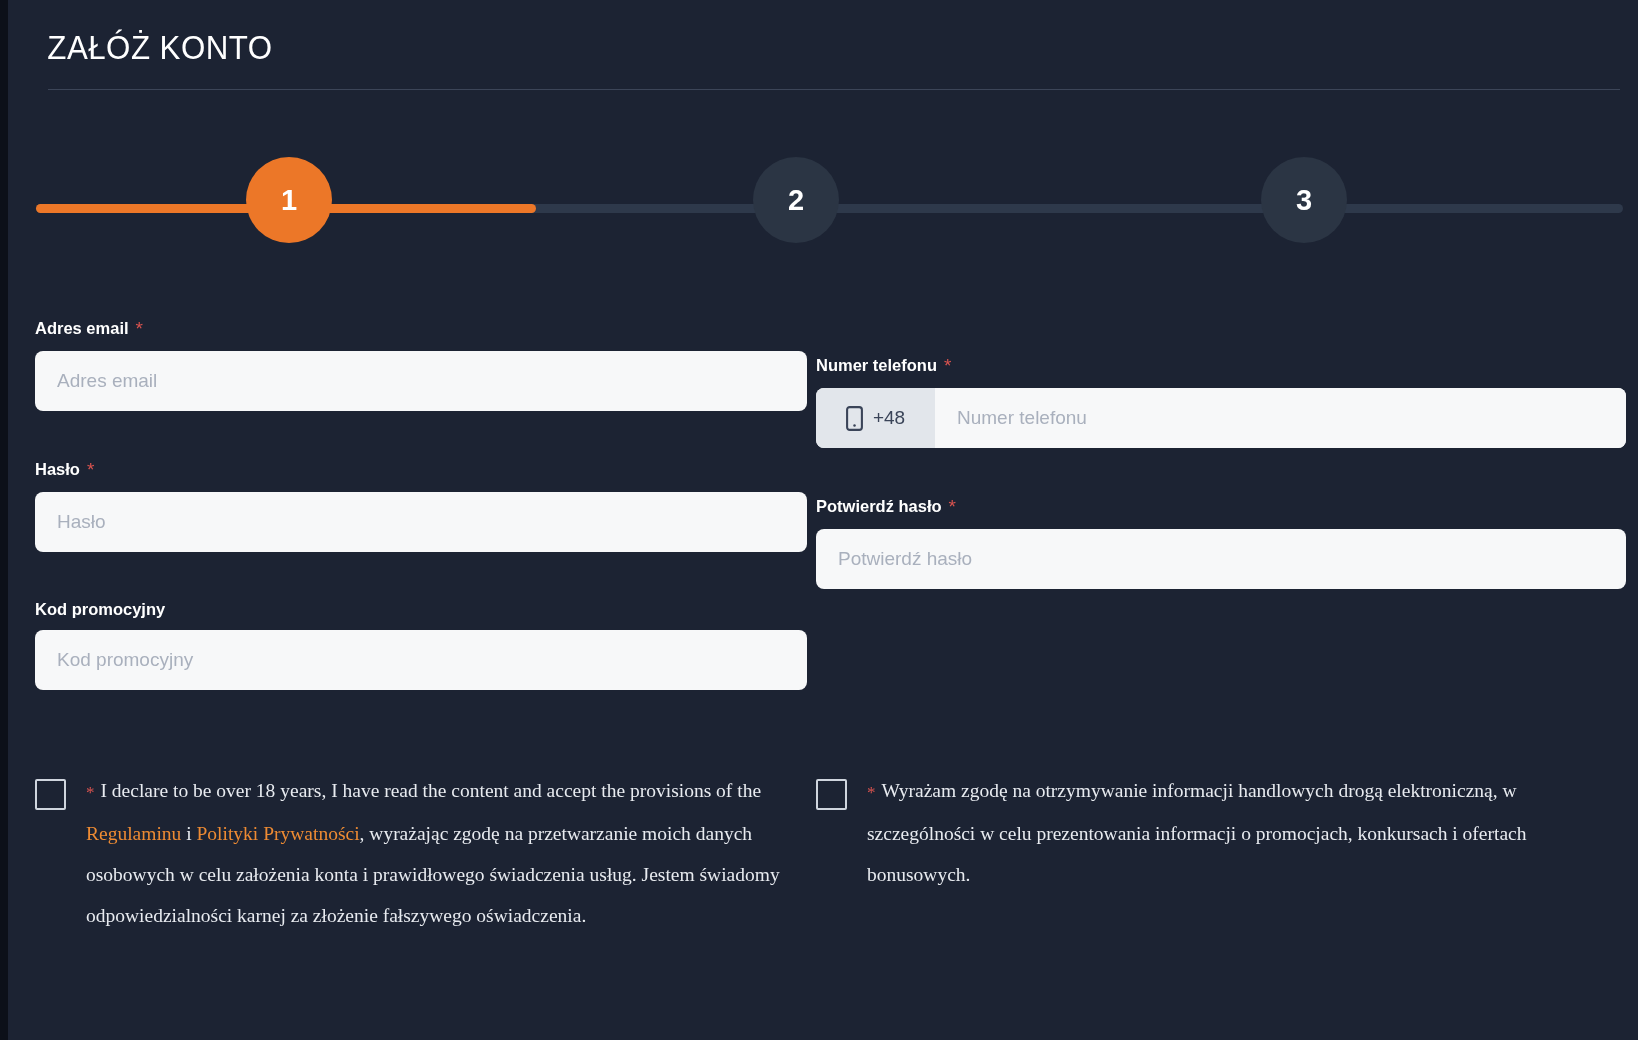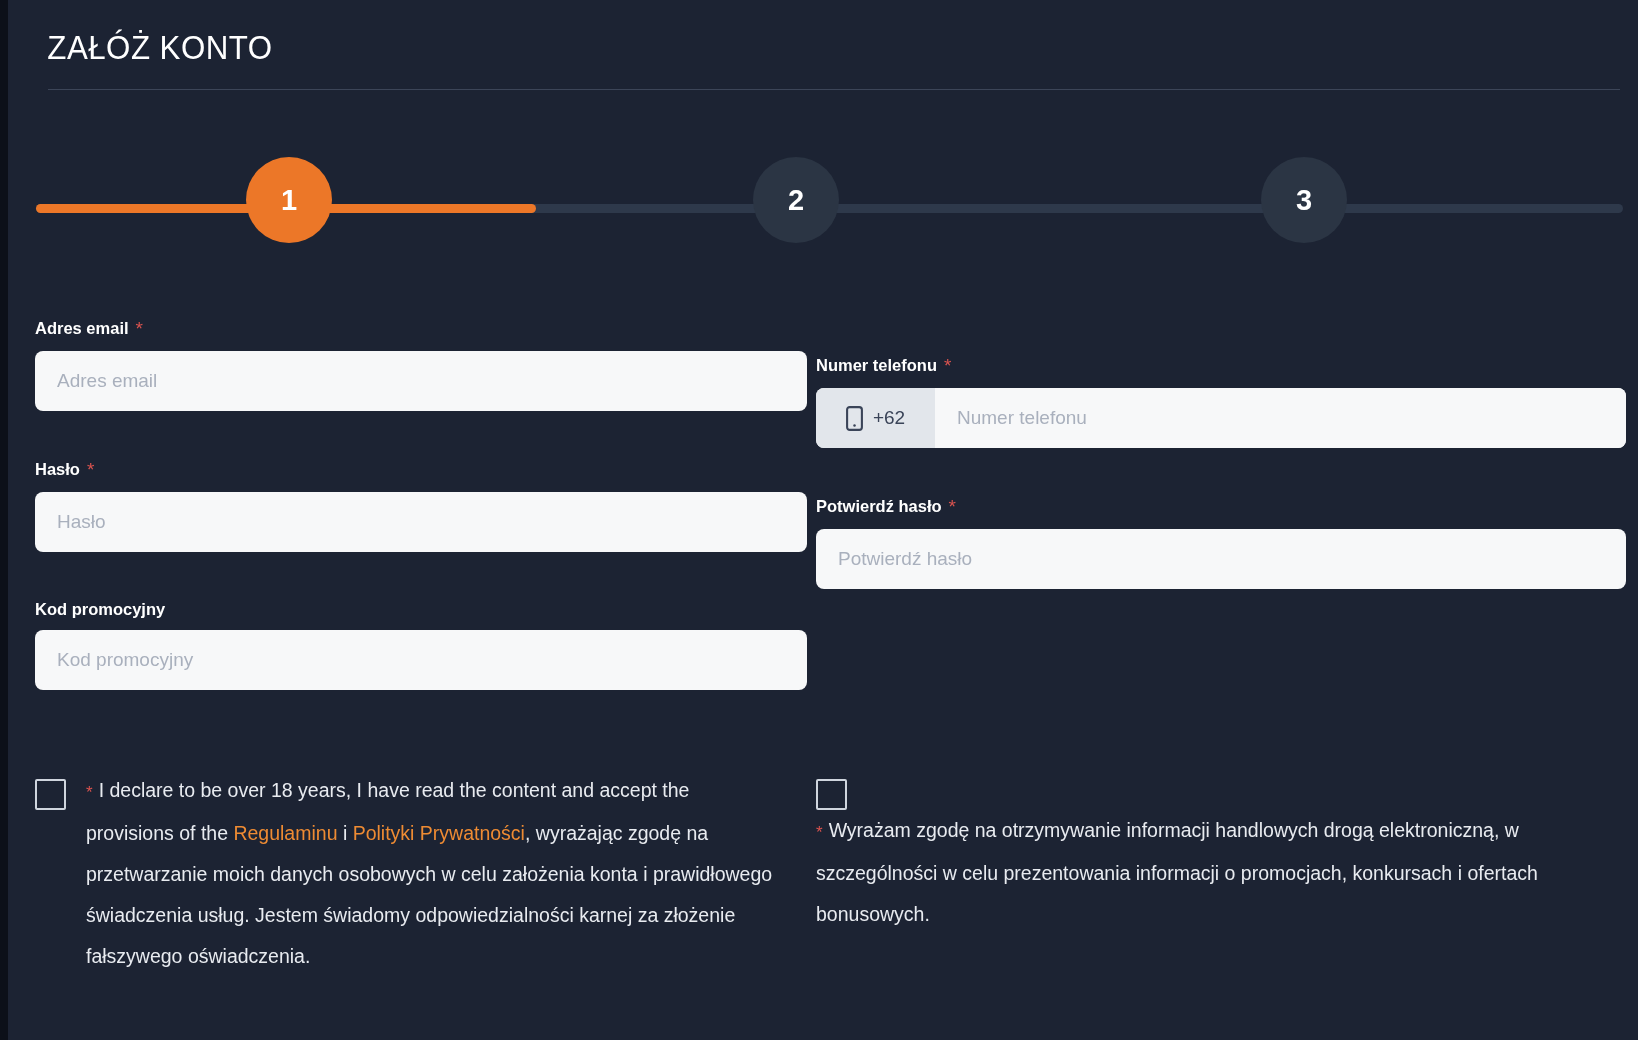--- a/index.html
+++ b/index.html
@@ -186,23 +186,24 @@
   .consents {
     position: absolute;
     left: 0;
     top: 770px;
     width: 1630px;
   }
   .consent {
     position: absolute;
     display: flex;
     align-items: flex-start;
+    font-family: Liberation Serif, serif;
   }
   .consent-left  { left: 27px;  width: 745px; }
-  .consent-right { left: 808px; width: 760px; flex-direction: column; }
+  .consent-right { left: 808px; width: 760px; }
 
   .checkbox {
     flex: 0 0 auto;
     width: 31px;
     height: 31px;
     margin-top: 9px;
     margin-right: 20px;
     background: transparent;
     border: 2px solid #cfd5de;
     border-radius: 2px;
@@ -265,21 +266,21 @@
           <span>Numer telefonu</span><span class="req">*</span>
         </div>
         <div class="phone-group">
           <div class="phone-prefix">
             <span>
               <svg width="17" height="25" viewBox="0 0 17 25" fill="none" xmlns="http://www.w3.org/2000/svg">
                 <rect x="1.1" y="1.1" width="14.8" height="22.8" rx="2.6" stroke="#3a4458" stroke-width="2.1"></rect>
                 <circle cx="8.5" cy="19.4" r="1.25" fill="#3a4458"></circle>
               </svg>
             </span>
-            <span>+62</span>
+            <span>+48</span>
           </div>
           <input class="phone-input" type="tel" placeholder="Numer telefonu" style="">
         </div>
       </div>
 
     </div>
 
     <div class="form-row" style="height:141px;">
 
       <div class="field col-left">

